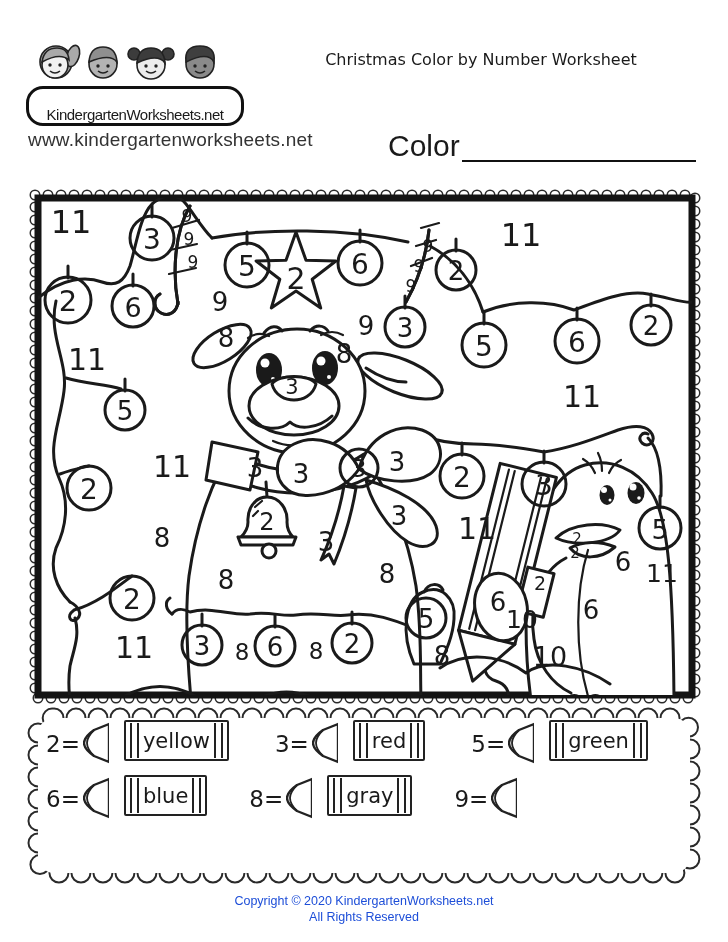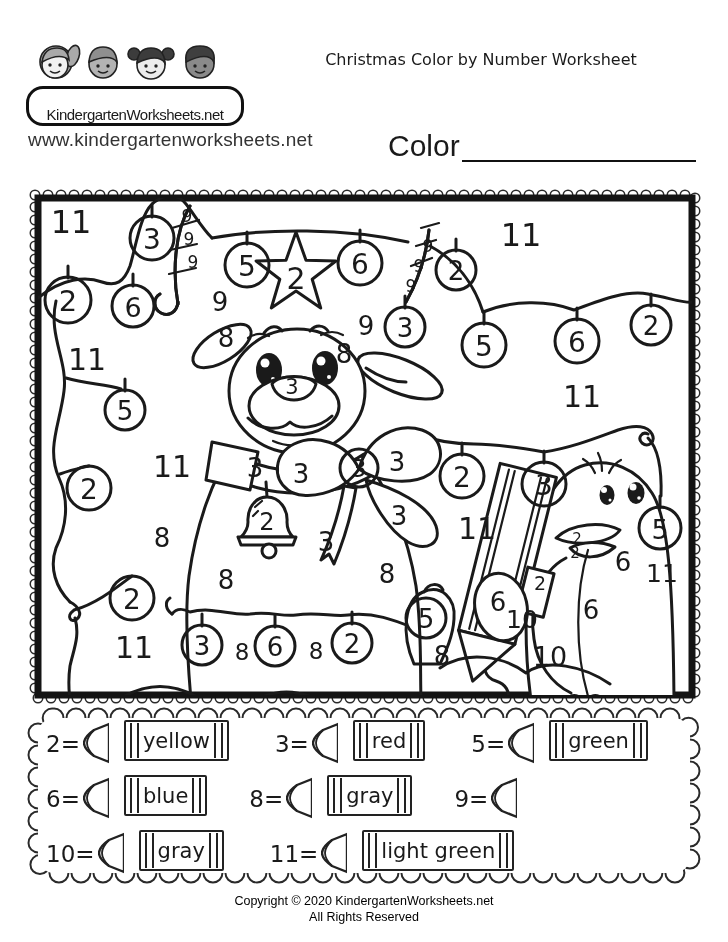--- a/index.html
+++ b/index.html
@@ -41,21 +41,21 @@
   .cbody{height:41px;border:2.5px solid #222;border-radius:2px;background:#fff;display:flex;
     align-items:center;justify-content:center;padding:0 17px;position:relative;box-sizing:border-box;}
   .cbody::before{content:"";position:absolute;left:4px;top:1px;bottom:1px;width:5px;
     border-left:2px solid #222;border-right:2px solid #222;}
   .cbody::after{content:"";position:absolute;right:4px;top:1px;bottom:1px;width:5px;
     border-left:2px solid #222;border-right:2px solid #222;}
   .clabel{font-size:21px;white-space:nowrap;}
 
   
   #footer{left:0;top:893px;width:728px;text-align:center;font-family:"Liberation Sans",sans-serif;
-    font-size:12.5px;color:#000000;line-height:16px;}
+    font-size:12.5px;color:#1d4ed8;line-height:16px;}
 </style>
 </head>
 <body>
 
 <svg id="logo-kids" class="abs" viewBox="0 0 202 54">
   <g stroke="#222" stroke-width="1.6">
     <circle cx="26" cy="24" r="16" fill="#a9a9a9"></circle>
     <ellipse cx="43" cy="18" rx="6" ry="11" fill="#a9a9a9" transform="rotate(18 43 18)"></ellipse>
     <circle cx="25" cy="27" r="13" fill="#f1f1f1"></circle>
     <path d="M12,24 Q14,10 27,10 Q38,10 39,22 Q30,14 12,24 Z" fill="#a9a9a9"></path>
@@ -405,45 +405,18 @@
   <div class="key-entry">
     <span class="knum">9=</span>
     <div class="crayon">
       <svg class="tip" width="26" height="46" viewBox="0 0 26 46">
         <path d="M26,4 L11,10 C4,15 1,19 1,23 C1,27 4,31 11,36 L26,42 Z" fill="#fff" stroke="#222" stroke-width="2.4" stroke-linejoin="round"></path>
         <path d="M11,10 C6,15 4,19 4,23 C4,27 6,31 11,36" fill="none" stroke="#222" stroke-width="1.8"></path>
       </svg>
     </div>
   </div>
 </div>
-    <div class="key-row r3">
-  <div class="key-entry">
-    <span class="knum">10=</span>
-    <div class="crayon">
-      <svg class="tip" width="26" height="46" viewBox="0 0 26 46">
-        <path d="M26,4 L11,10 C4,15 1,19 1,23 C1,27 4,31 11,36 L26,42 Z" fill="#fff" stroke="#222" stroke-width="2.4" stroke-linejoin="round"></path>
-        <path d="M11,10 C6,15 4,19 4,23 C4,27 6,31 11,36" fill="none" stroke="#222" stroke-width="1.8"></path>
-      </svg>
-      <div class="cbody">
-        <span class="clabel">gray</span>
-      </div>
-    </div>
-  </div>
-
-  <div class="key-entry">
-    <span class="knum">11=</span>
-    <div class="crayon">
-      <svg class="tip" width="26" height="46" viewBox="0 0 26 46">
-        <path d="M26,4 L11,10 C4,15 1,19 1,23 C1,27 4,31 11,36 L26,42 Z" fill="#fff" stroke="#222" stroke-width="2.4" stroke-linejoin="round"></path>
-        <path d="M11,10 C6,15 4,19 4,23 C4,27 6,31 11,36" fill="none" stroke="#222" stroke-width="1.8"></path>
-      </svg>
-      <div class="cbody">
-        <span class="clabel">light green</span>
-      </div>
-    </div>
-  </div>
-</div>
   </div>
 
 <div id="footer" class="abs">
   <div>Copyright © 2020 KindergartenWorksheets.net</div>
   <div>All Rights Reserved</div>
 </div>
 
 </body></html>

